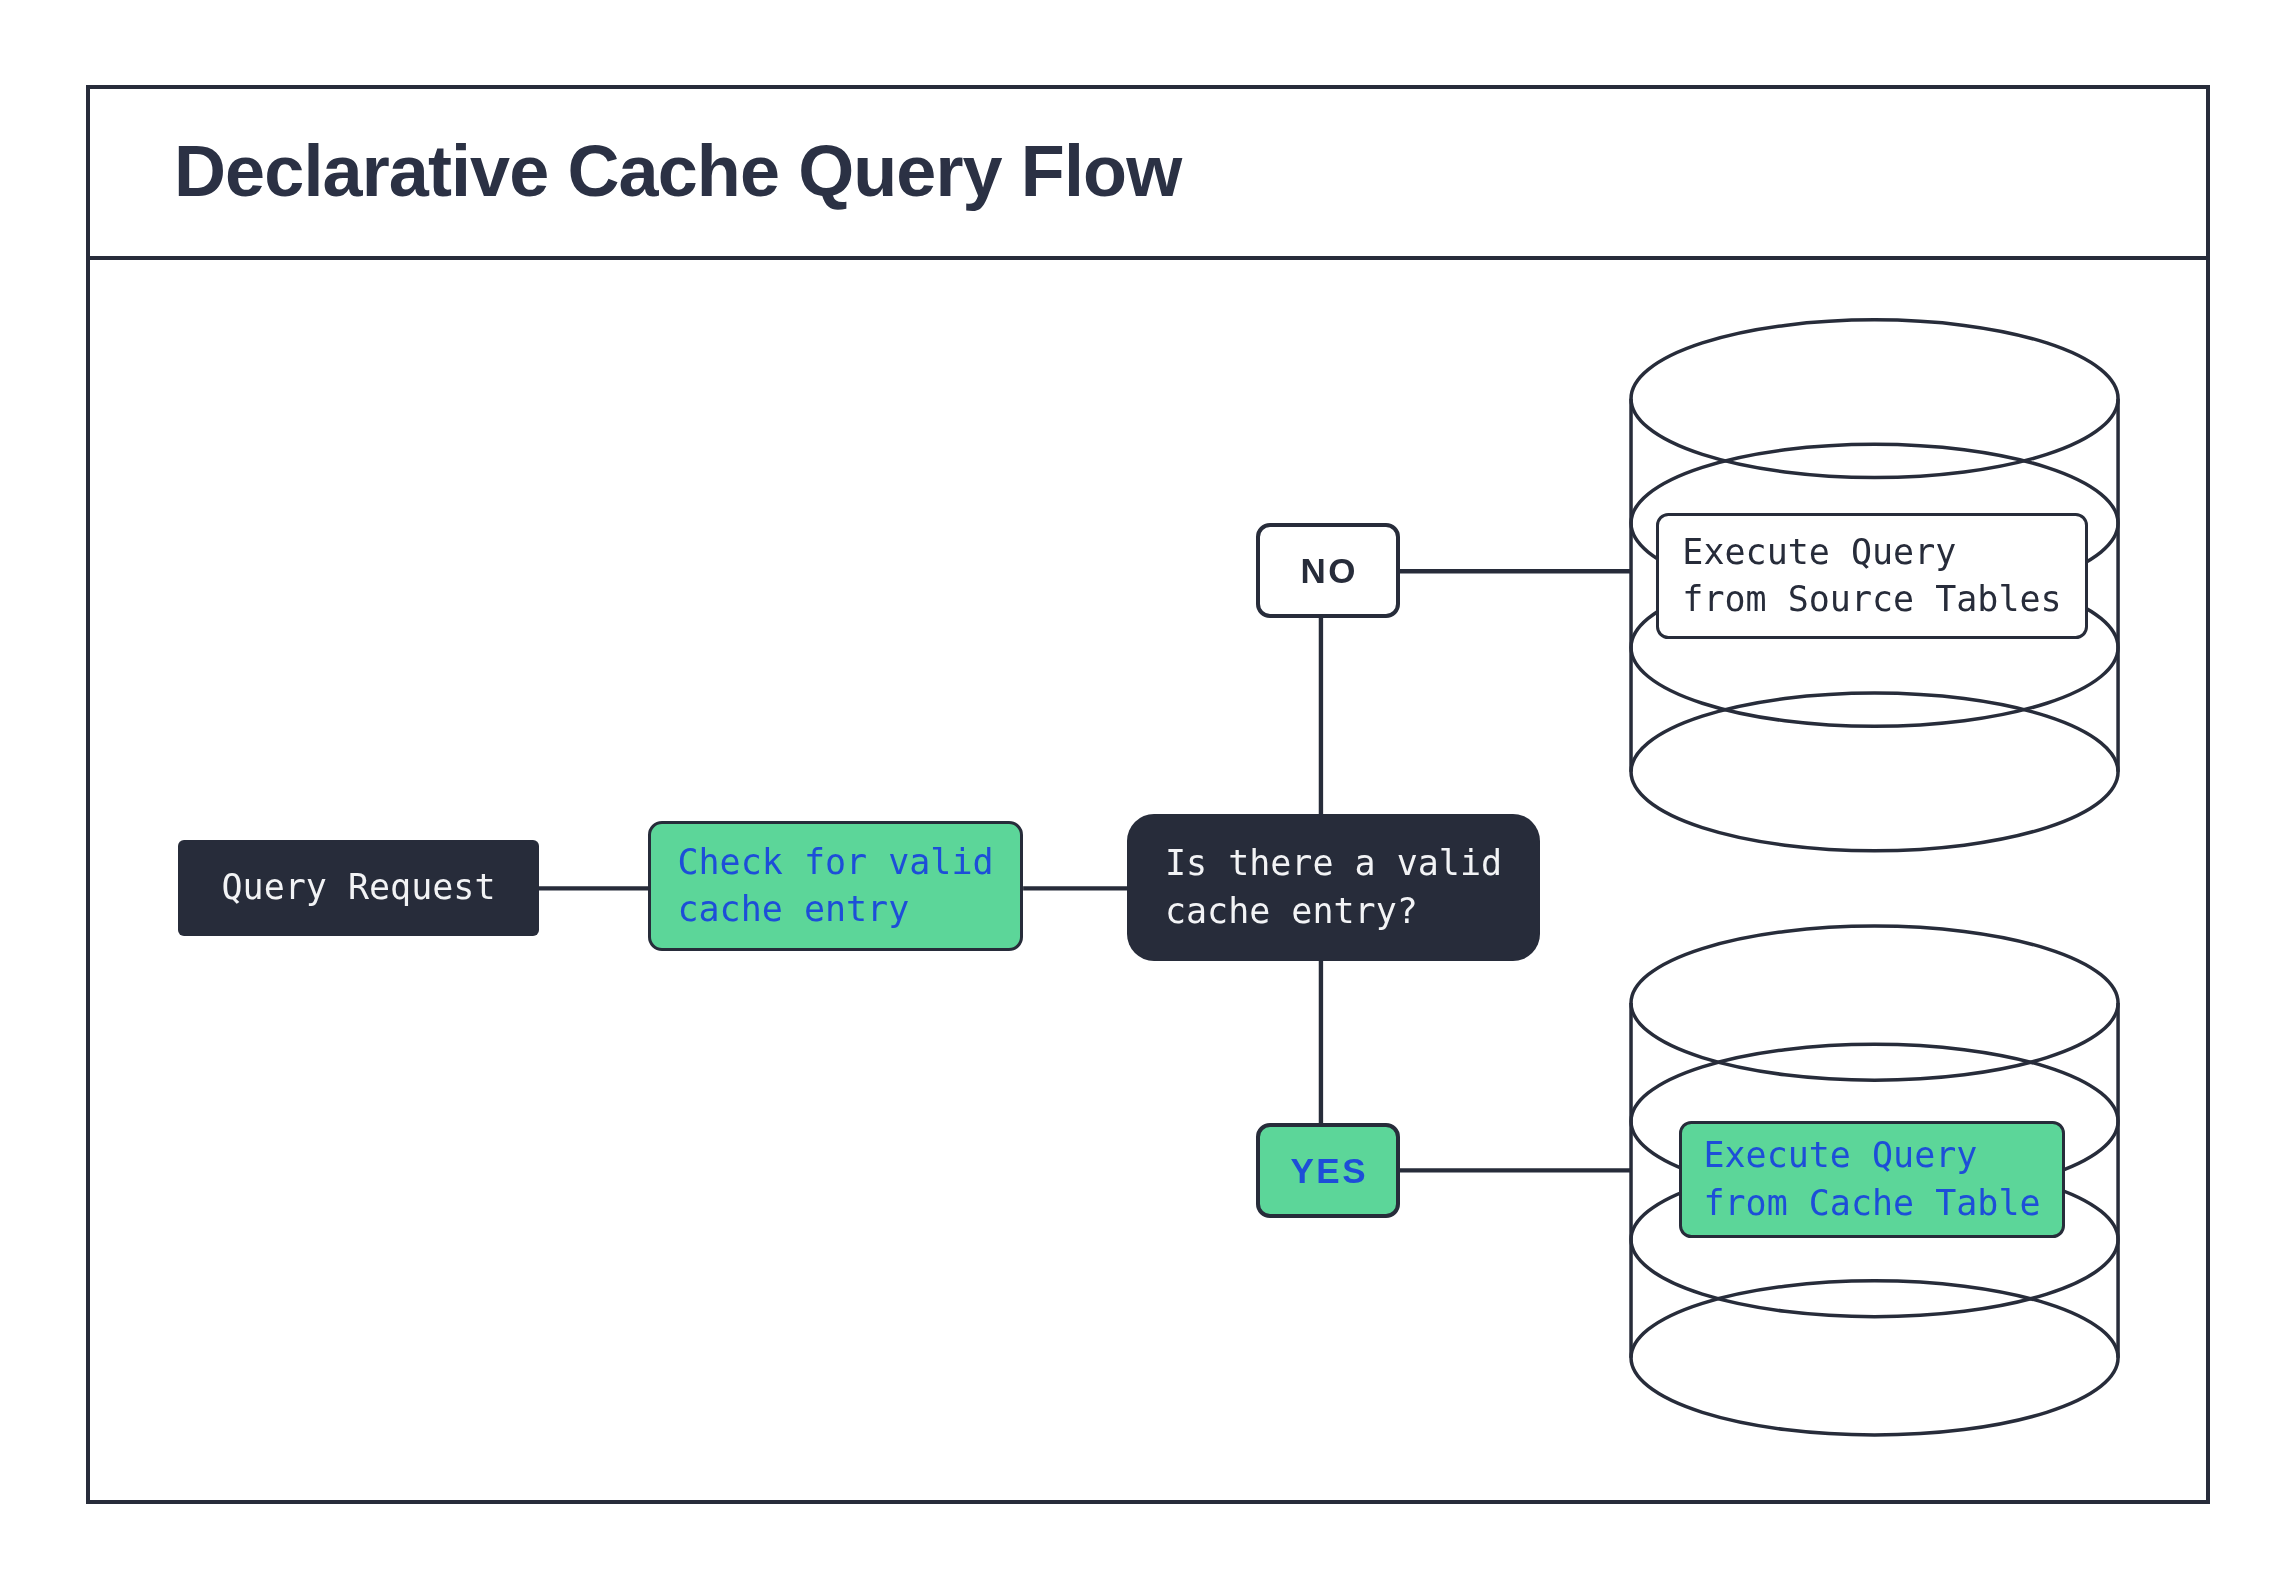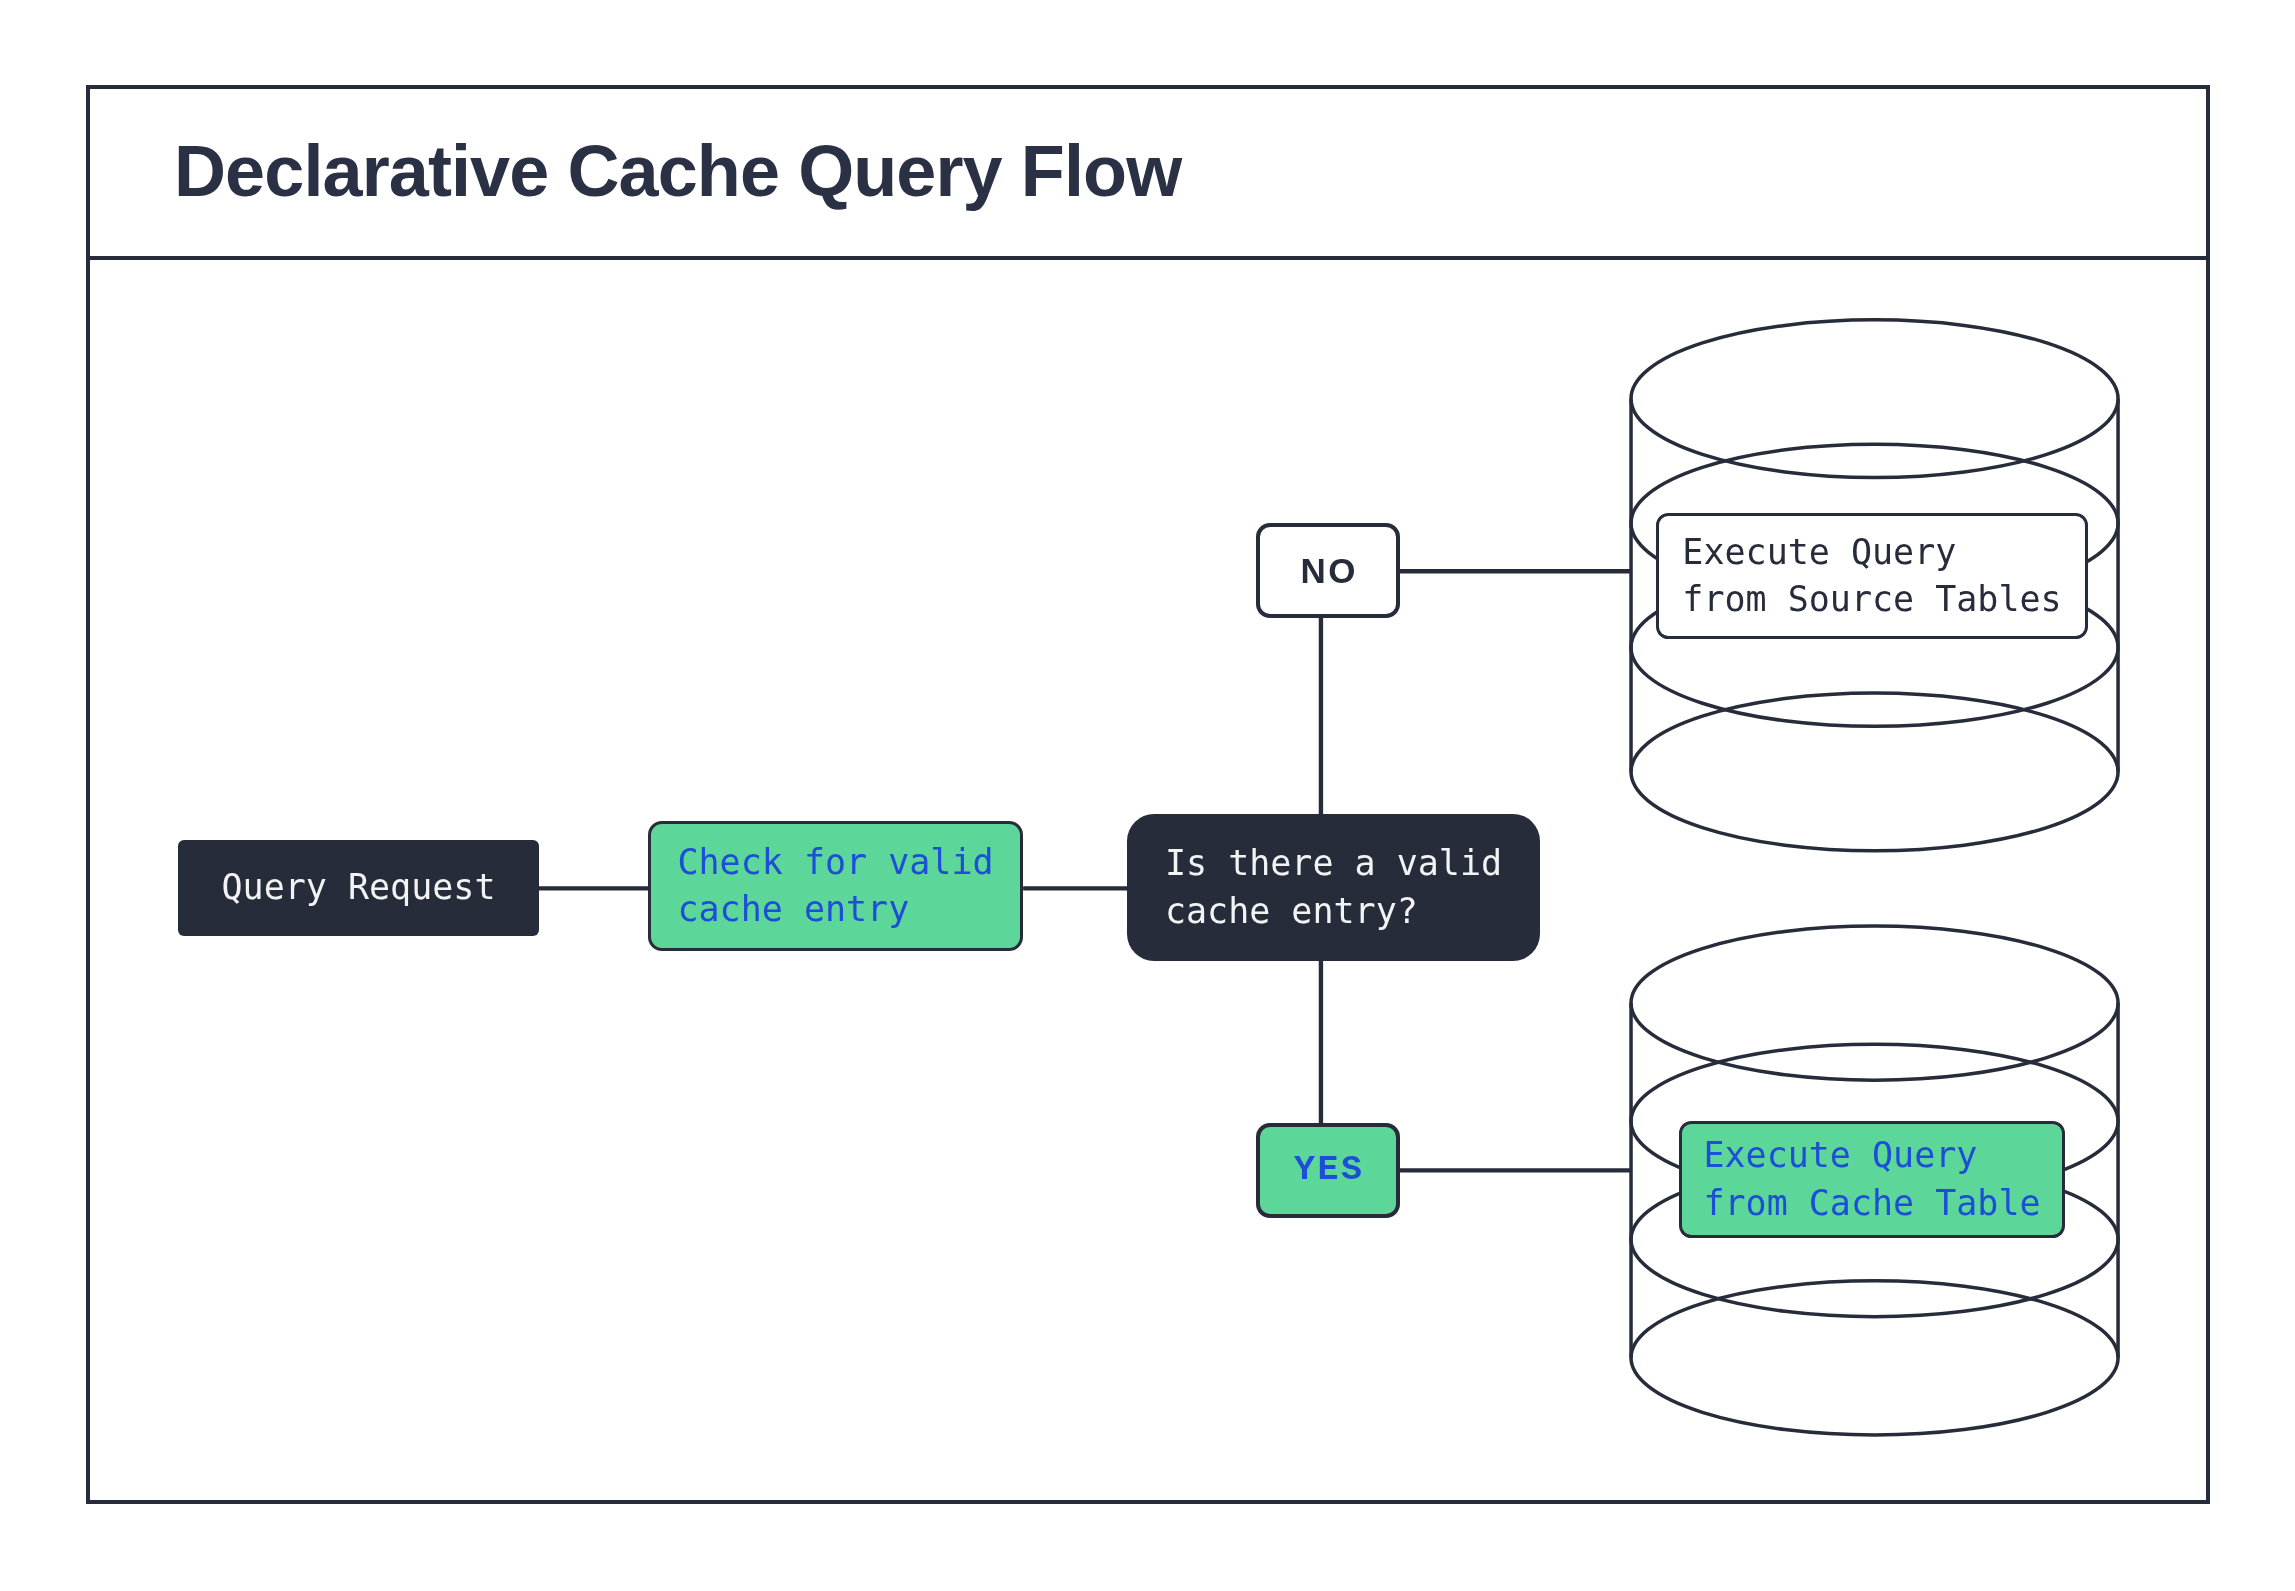--- a/index.html
+++ b/index.html
@@ -83,21 +83,21 @@
     font-weight: 700;
     font-size: 35px;
     letter-spacing: 2.6px;
     text-indent: 2.6px;
     border-width: 4.4px;
   }
   #node-query-request { left: 178px; top: 840px; width: 361px; height: 96px; border-radius: 6px; }
   #node-check-cache   { left: 648px; top: 821px; width: 375px; height: 130px; }
   #node-decision      { left: 1127px; top: 814px; width: 413px; height: 147px; border-radius: 27px; }
   #node-no            { left: 1256px; top: 523px; width: 144px; height: 95px; }
-  #node-yes           { left: 1256px; top: 1123px; width: 144px; height: 95px; font-family: Liberation Mono, monospace; }
+  #node-yes           { left: 1256px; top: 1123px; width: 144px; height: 95px; }
   #node-source-query  { left: 1656px; top: 513px; width: 432px; height: 126px; border-radius: 12.3px; }
   #node-cache-query   { left: 1679px; top: 1121px; width: 386px; height: 117px; border-radius: 12.3px; }
 </style>
 </head>
 <body>
 
 <div class="canvas">
 
   <div class="frame"></div>
 

